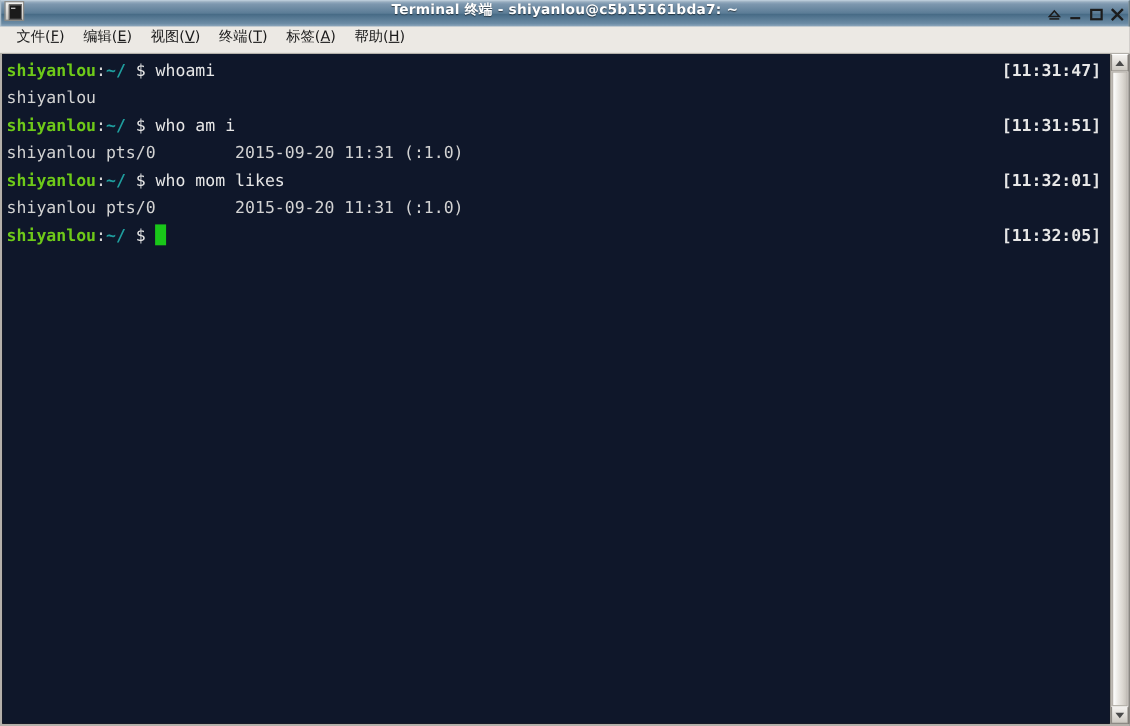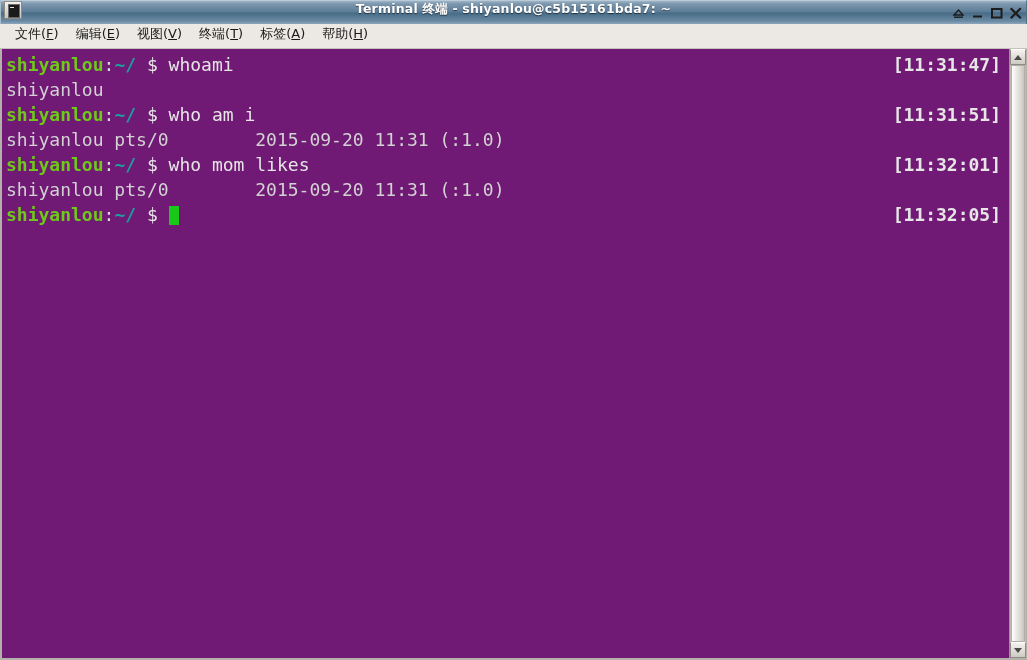--- a/index.html
+++ b/index.html
@@ -125,25 +125,25 @@
     background: #000000;
     border-left: 2px solid #b4b0aa;
     border-right: 1px solid #b4b0aa;
     border-bottom: 2px solid #b4b0aa;
     box-sizing: border-box;
     overflow: hidden;
   }
   .term {
     position: relative;
     flex: 1 1 auto;
-    background: #701a75;
+    background: #0f172a;
     padding: 3px 0 0 2px;
     overflow: hidden;
     font-family: "DejaVu Sans Mono", monospace;
-    font-size: 18px;
+    font-size: 15px;
     line-height: 25px;
     white-space: pre;
     color: #d9d9d9;
   }
   .line {
     height: 25px;
     position: relative;
     padding-left: 2px;
   }
   .seg-user   { color: #6ec919; font-weight: bold; }

